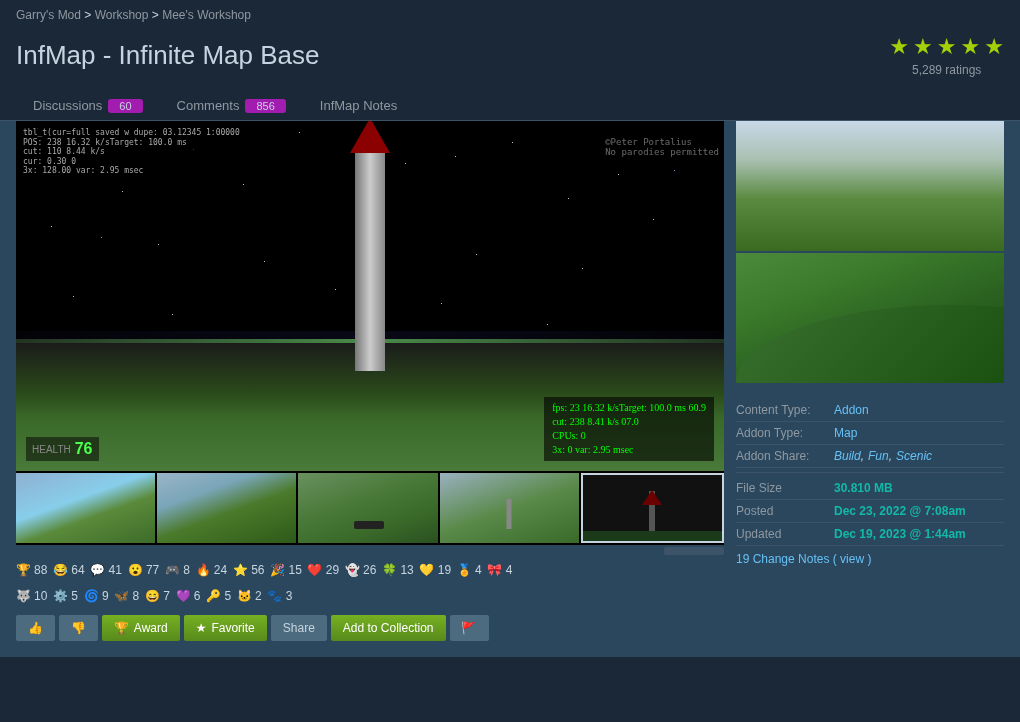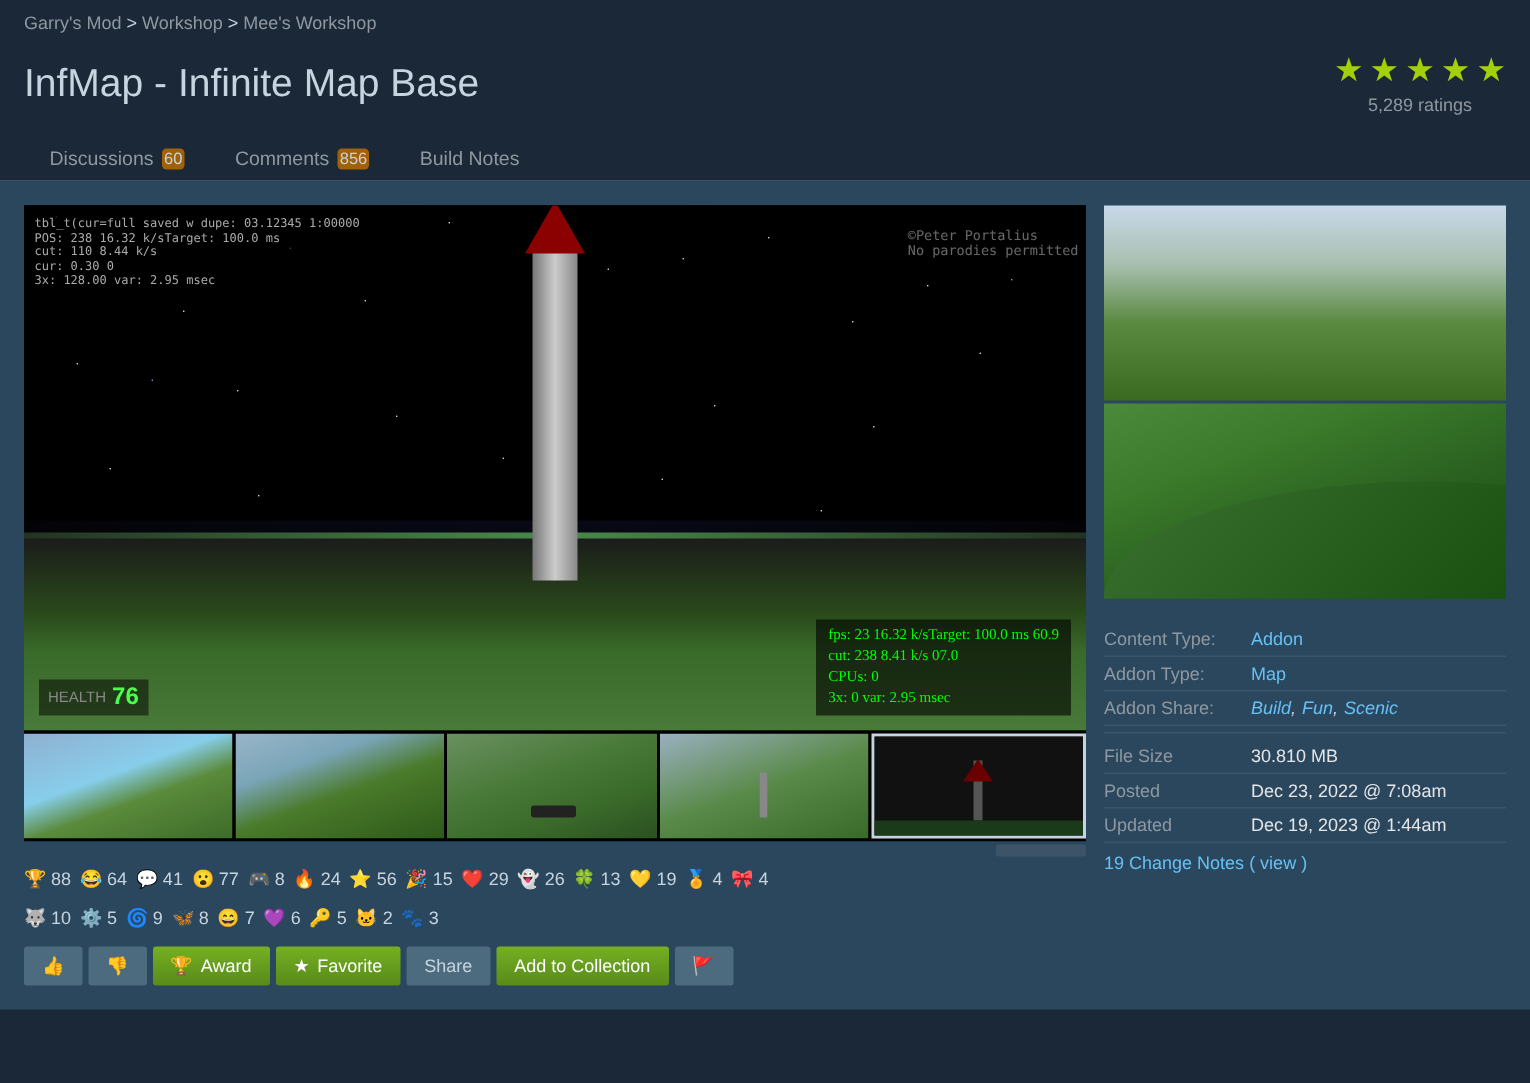--- a/index.html
+++ b/index.html
@@ -70,31 +70,31 @@
       gap: 6px;
       text-decoration: none;
     }
     .tab.active {
       background: #2a475e;
       color: #c6d4df;
       border-color: #3d5468;
       border-bottom-color: #2a475e;
     }
     .tab-badge {
-      background: #a16207;
+      background: #a21caf;
       color: #c6d4df;
       border-radius: 3px;
-      padding: 1px 1px;
+      padding: 1px 11px;
       font-size: 11px;
     }
 
     .main-content {
       display: flex;
       gap: 0;
-      padding: 16px 16px 16px 16px;
+      padding: 0 16px 16px 16px;
       background: #2a475e;
       margin: 0;
     }
 
     .left-panel {
       flex: 1;
       min-width: 0;
     }
 
     .main-image-container {
@@ -298,21 +298,22 @@
       border-bottom: 1px solid #3d5468;
       font-size: 12px;
       gap: 8px;
     }
     .info-label {
       color: #8f98a0;
       min-width: 90px;
       flex-shrink: 0;
     }
     .info-value {
-      color: #e5e5e5;
+      color: #14b8a6;
+      font-weight: bold;
     }
     .info-value-highlight {
       color: #66c0f4;
     }
 
     .addon-tags {
       display: flex;
       gap: 4px;
       flex-wrap: wrap;
     }
@@ -361,21 +362,21 @@
 <div class="tabs-bar">
   <a class="tab">
     <span>Discussions</span>
     <span class="tab-badge">60</span>
   </a>
   <a class="tab">
     <span>Comments</span>
     <span class="tab-badge">856</span>
   </a>
   <a class="tab">
-    <span>Build Notes</span>
+    <span>InfMap Notes</span>
   </a>
 </div>
 
 <div class="main-content">
 
   <div class="left-panel">
 
     <div class="main-image-container">
       <div class="main-image">
         <div class="game-scene">

